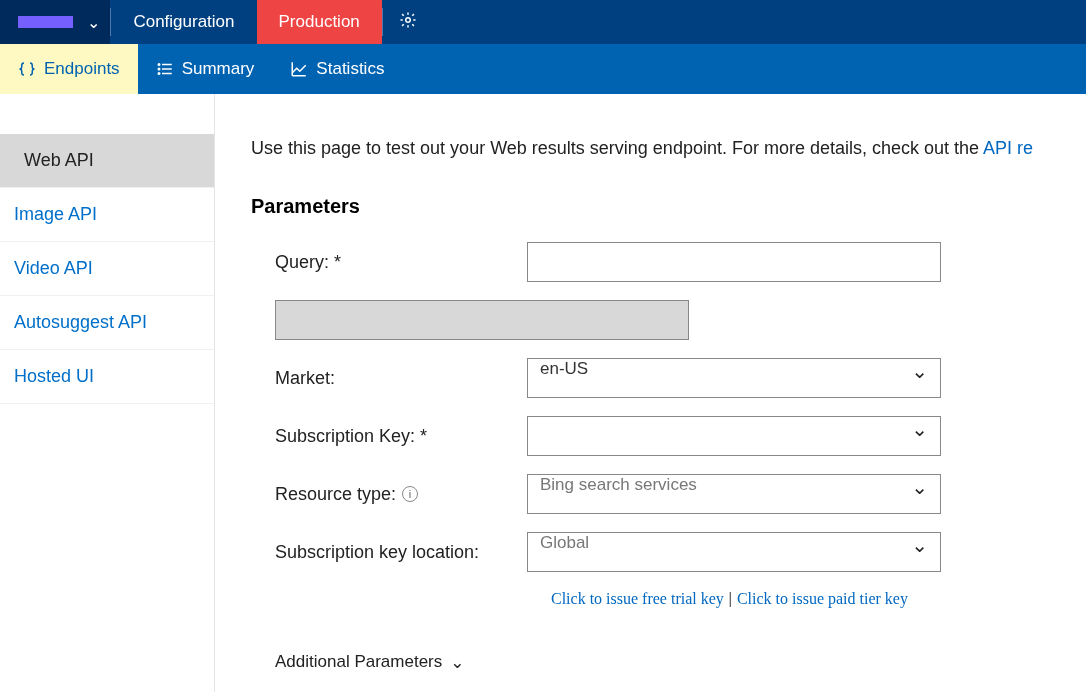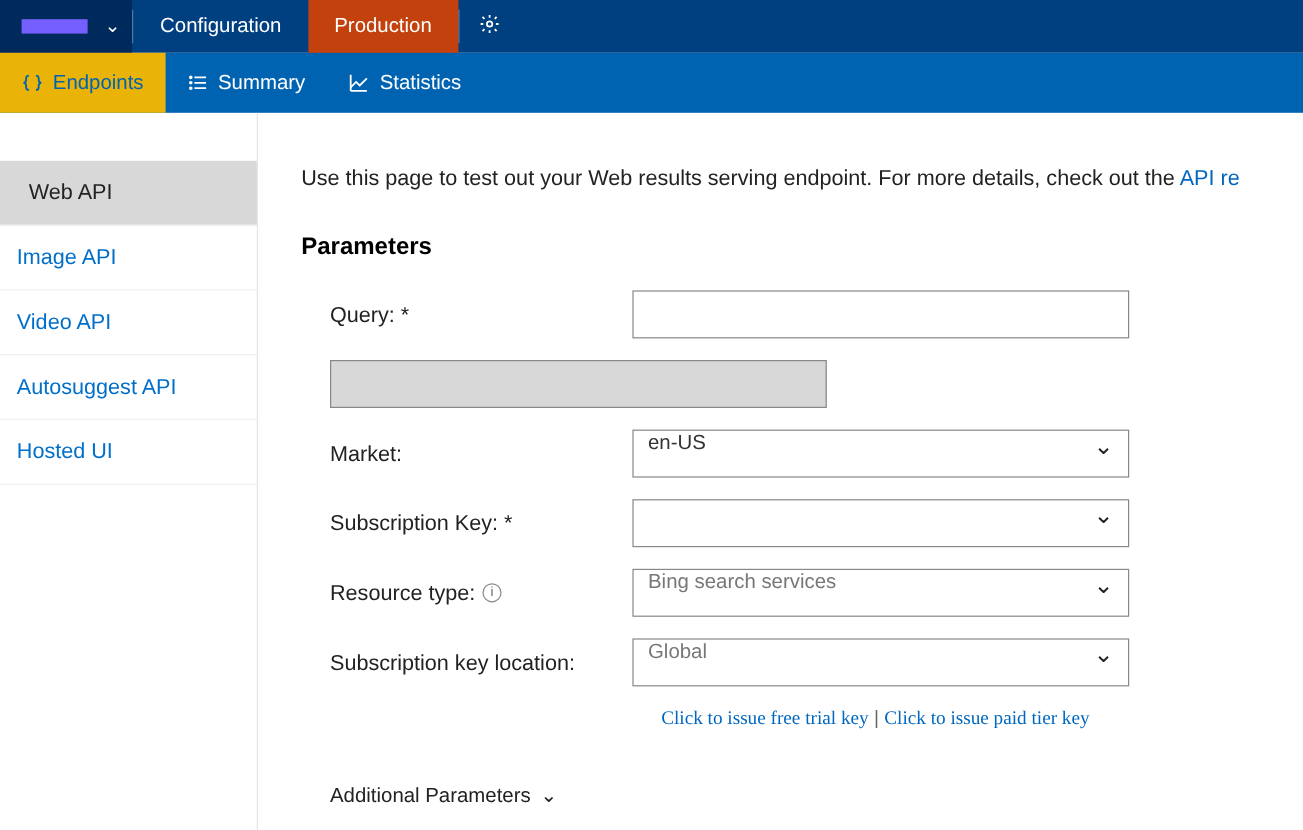--- a/index.html
+++ b/index.html
@@ -5,28 +5,28 @@
   * { box-sizing: border-box; margin: 0; padding: 0; font-family: "Segoe UI", Arial, sans-serif; }
   body { width: 1086px; height: 692px; overflow: hidden; background: #fff; }
 
   
   .topbar { display: flex; align-items: stretch; height: 44px; background: #004080; color: #fff; }
   .brand-cell { display: flex; align-items: center; background: #002a5c; padding: 0 10px 0 18px; }
   .brand-block { width: 55px; height: 12px; background: #7560ff; margin-right: 14px; }
   .brand-chevron { color: #fff; font-size: 16px; }
   .vdiv { width: 1px; background: rgba(255,255,255,0.3); margin: 8px 0; }
   .nav-item { display: flex; align-items: center; padding: 0 22px; font-size: 17px; cursor: pointer; }
-  .nav-item.active { background: #c2410c; text-align: center; }
+  .nav-item.active { background: #ef4444; text-align: center; }
   .gear-cell { display: flex; align-items: center; padding: 0 16px; cursor: pointer; }
   .gear-cell svg { width: 18px; height: 18px; stroke: #fff; fill: none; }
 
   
   .tabstrip { display: flex; align-items: stretch; height: 50px; background: #0063b1; color: #fff; }
   .tab { display: flex; align-items: center; gap: 8px; padding: 0 18px; font-size: 17px; cursor: pointer; }
-  .tab.active { background: #eab308; color: #0063b1; border-top: 0; }
+  .tab.active { background: #fef9c3; color: #0063b1; border-top: 0; }
   .tab .ticon { display: inline-flex; }
   .tab svg { width: 18px; height: 18px; }
 
   
   .main { display: flex; height: calc(692px - 44px - 50px); }
   .sidebar { width: 215px; border-right: 1px solid #e5e5e5; padding-top: 40px; }
   .side-item { padding: 16px 14px; font-size: 18px; color: #006fc9; cursor: pointer; border-bottom: 1px solid #f0f0f0; }
   .side-item.active { background: #d8d8d8; color: #222; padding-left: 24px; }
 
   .content { flex: 1; padding: 44px 0 0 36px; overflow: hidden; }
@@ -41,21 +41,21 @@
   .control { width: 414px; height: 40px; border: 1px solid #888; padding: 0 12px; font-size: 17px; color: #555; background: #fff; display: flex; align-items: flex-start; justify-content: space-between; }
   .control.readonly { background: #d8d8d8; }
   .control input { border: none; outline: none; width: 100%; height: 100%; font-size: 17px; background: transparent; }
   .chevron { color: #222; font-size: 20px; }
   .sel-text { color: #333; }
   .sel-placeholder { color: #777; }
 
   .links-row { margin-left: 276px; font-size: 16px; color: #666; }
   .links-row a { color: #0067c0; text-decoration: none; cursor: pointer; font-family: Liberation Serif, serif; }
 
-  .additional { margin-top: 44px; font-size: 17px; color: #222; display: flex; align-items: center; gap: 8px; cursor: pointer; }
+  .additional { margin-top: 44px; font-size: 17px; color: #222; display: flex; align-items: flex-start; gap: 8px; cursor: pointer; }
 </style>
 </head>
 <body>
 
 <div class="topbar">
   <div class="brand-cell">
     <div class="brand-block"></div>
     <span class="brand-chevron">⌄</span>
   </div>
   <div class="vdiv"></div>

